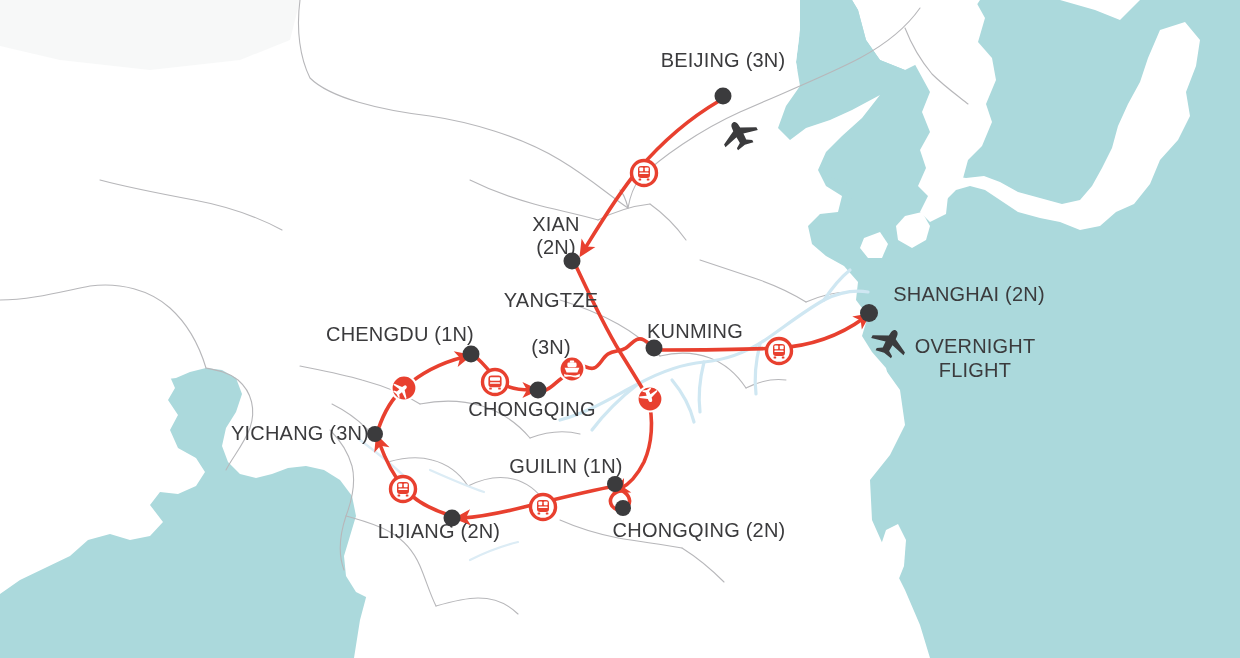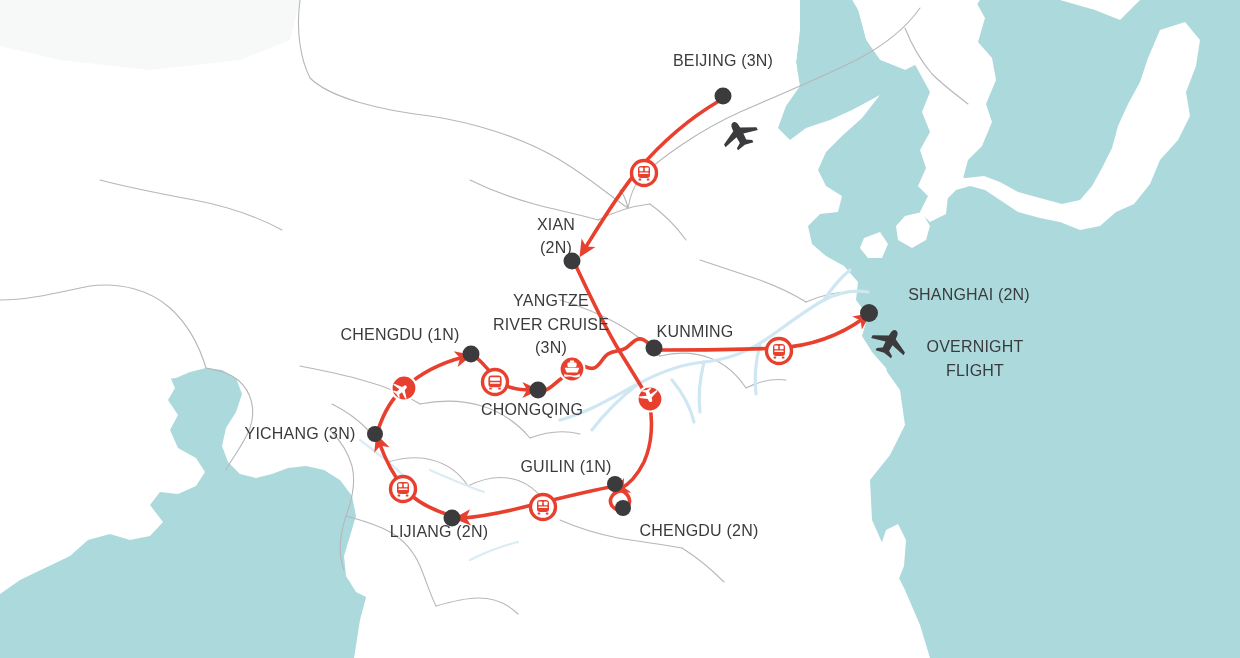--- a/index.html
+++ b/index.html
@@ -12,21 +12,21 @@
   #map-root{
     position:relative;
     width:1240px;height:658px;
     background:#ffffff;
     overflow:hidden;
   }
   #map-svg{position:absolute;left:0;top:0;width:1240px;height:658px;}
   .city-label{
     position:absolute;
     color:#3b3b3d;
-    font-size:16px;
+    font-size:20px;
     font-weight:400;
     letter-spacing:0.2px;
     line-height:23px;
     white-space:pre;
     font-family:"Liberation Sans", sans-serif;
     pointer-events:none;
   }
   .city-label.center{text-align:center;}
 </style>
 </head>
@@ -364,28 +364,27 @@
   <div class="city-label center" style="left:556px;top:247px;transform:translate(-50%,-50%);">(2N)</div>
 
   <div class="city-label center" style="left:969px;top:294px;transform:translate(-50%,-50%);">SHANGHAI (2N)</div>
 
   <div class="city-label center" style="left:975px;top:346px;transform:translate(-50%,-50%);">OVERNIGHT</div>
   <div class="city-label center" style="left:975px;top:370px;transform:translate(-50%,-50%);">FLIGHT</div>
 
   <div class="city-label center" style="left:400px;top:334px;transform:translate(-50%,-50%);">CHENGDU (1N)</div>
 
   <div class="city-label center" style="left:551px;top:300px;transform:translate(-50%,-50%);">YANGTZE</div>
-  <div class="city-label center" style="left:551px;top:324px;transform:translate(-50%,-50%);">RIVER CRUISE</div>
   <div class="city-label center" style="left:551px;top:347px;transform:translate(-50%,-50%);">(3N)</div>
 
   <div class="city-label center" style="left:695px;top:331px;transform:translate(-50%,-50%);">KUNMING</div>
 
   <div class="city-label center" style="left:532px;top:409px;transform:translate(-50%,-50%);">CHONGQING</div>
 
   <div class="city-label center" style="left:300px;top:433px;transform:translate(-50%,-50%);">YICHANG (3N)</div>
 
   <div class="city-label center" style="left:566px;top:466px;transform:translate(-50%,-50%);">GUILIN (1N)</div>
 
   <div class="city-label center" style="left:439px;top:531px;transform:translate(-50%,-50%);">LIJIANG (2N)</div>
 
-  <div class="city-label center" style="left:699px;top:530px;transform:translate(-50%,-50%);">CHENGDU (2N)</div>
+  <div class="city-label center" style="left:699px;top:530px;transform:translate(-50%,-50%);">CHONGQING (2N)</div>
 
 </div>
 
 </body></html>

